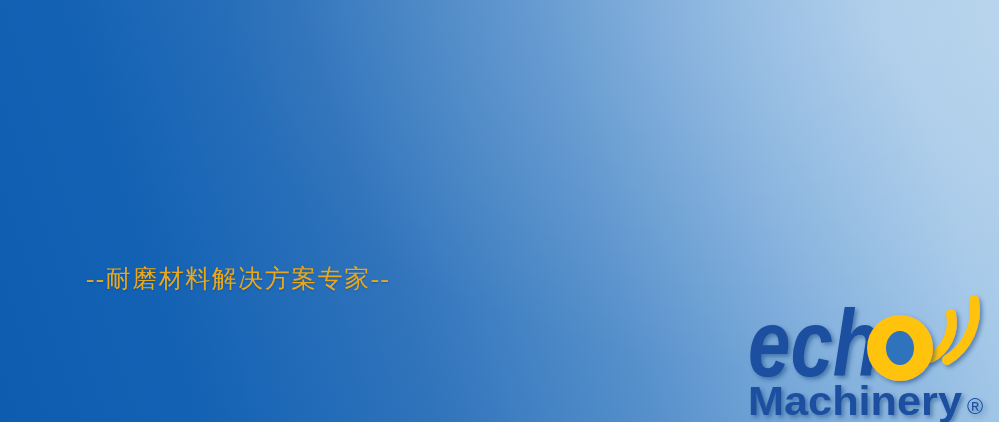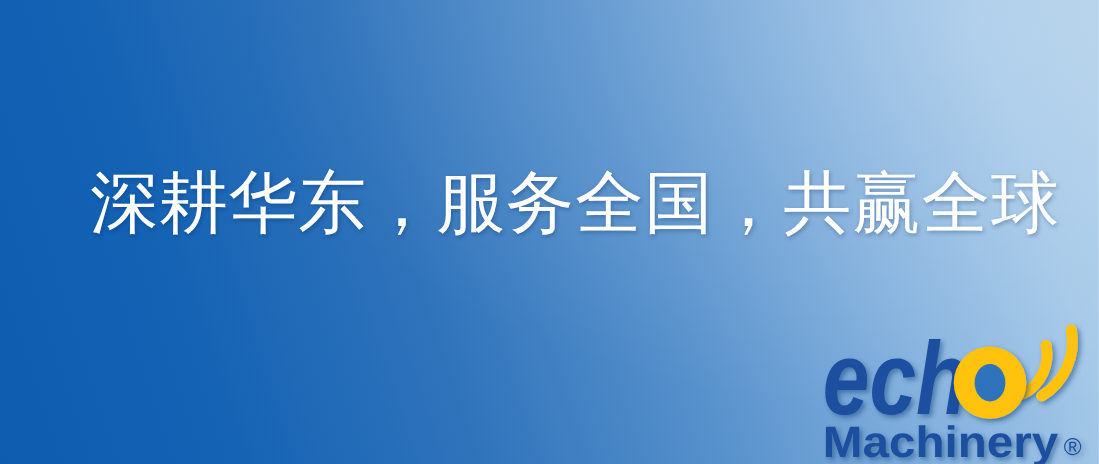--- a/index.html
+++ b/index.html
@@ -74,22 +74,22 @@
     height: 130px;
     z-index: 4;
   }
   .logo svg { display: block; width: 100%; height: 100%; }
 </style>
 </head>
 <body>
 
 <div id="banner">
 
-  <div class="headline">深耕华东，服务全国，共赢全球</div>
 
+  <div class="subhead">--耐磨材料解决方案专家--</div>
 
   <div class="logo">
     <svg viewBox="0 0 251 130" xmlns="http://www.w3.org/2000/svg" aria-hidden="true">
       <defs>
         <filter id="dropsh" x="-25%" y="-25%" width="160%" height="160%">
           <feDropShadow dx="2.5" dy="2.5" stdDeviation="2.2" flood-color="#0b3570" flood-opacity="0.45"></feDropShadow>
         </filter>
       </defs>
 
       <g filter="url(#dropsh)">

